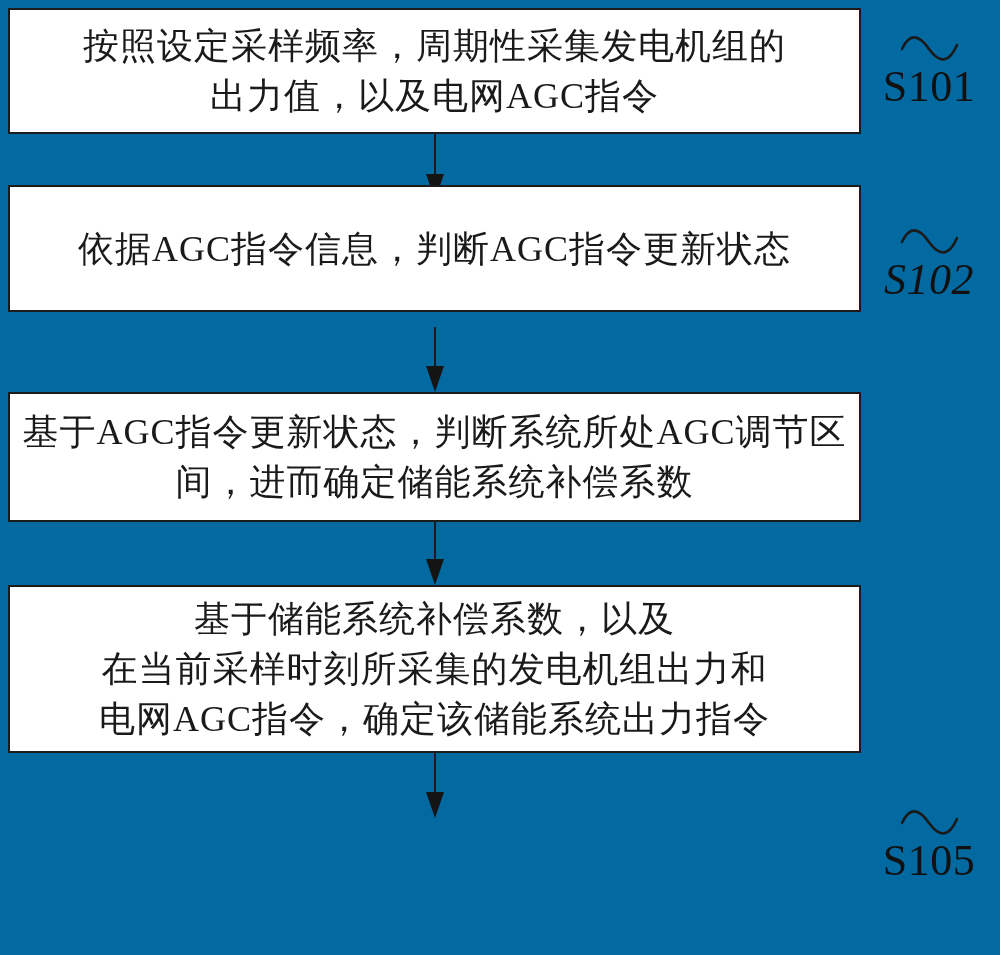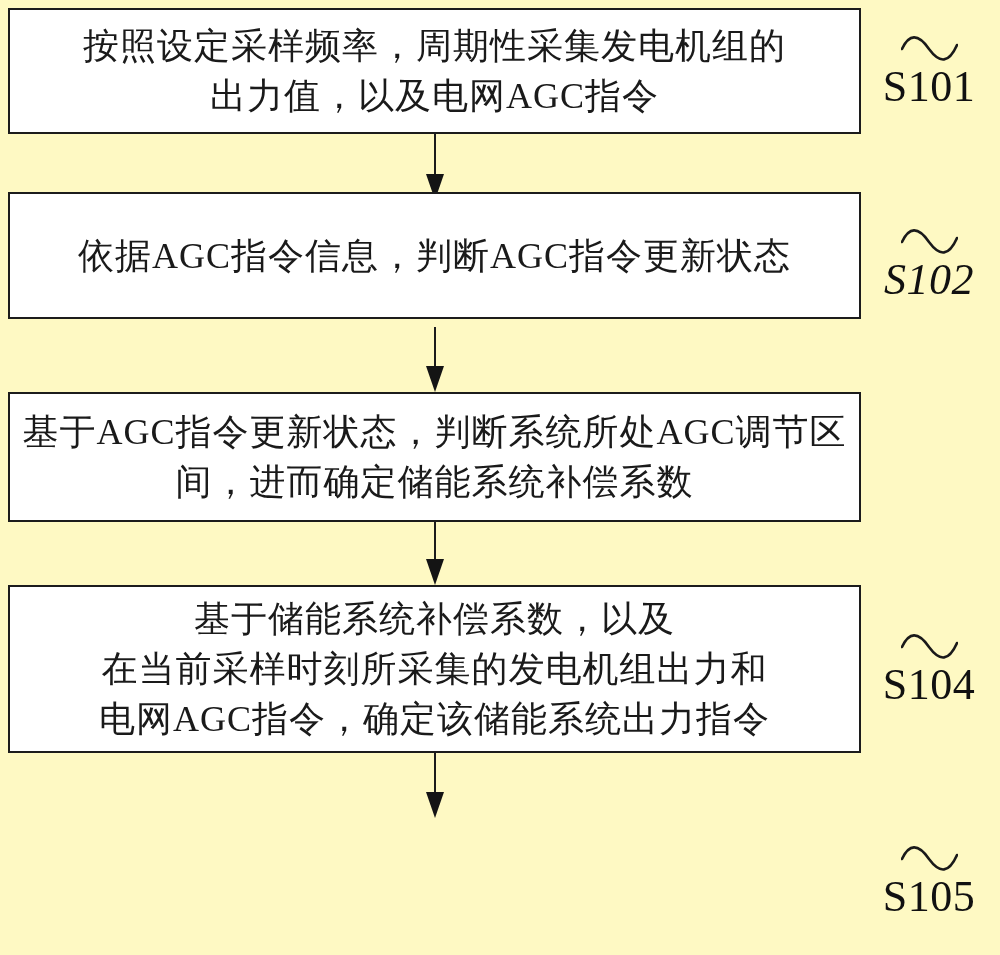--- a/index.html
+++ b/index.html
@@ -4,21 +4,21 @@
 <style>
   html, body {
     margin: 0;
     padding: 0;
     background: #ffffff;
   }
   .figure {
     position: relative;
     width: 1000px;
     height: 955px;
-    background: #fef9c3;
+    background: #0369a1;
     font-family: "Liberation Serif", "DejaVu Serif", serif;
     color: #1a1a1a;
     overflow: hidden;
   }
   .flow-box {
     position: absolute;
     left: 8px;
     width: 853px;
     box-sizing: border-box;
     border: 2px solid #1c1c1c;
@@ -100,21 +100,21 @@
       <path d="M1,18 C8,3 17,2 28,18 C39,33 48,32 56,14"></path>
     </svg>
     <span class="label-text">S101</span>
   </div>
 
   <div class="arrow" style="top:134px;height:66px;">
     <div class="arrow-line"></div>
     <div class="arrow-head"></div>
   </div>
 
-  <div class="flow-box" style="top:192px;height:127px;">
+  <div class="flow-box" style="top:185px;height:127px;">
     <div class="box-text">依据AGC指令信息，判断AGC指令更新状态</div>
   </div>
   <div class="step-label" style="top:263px;font-style:italic;">
     <svg class="tilde" viewBox="0 0 57 34">
       <path d="M1,18 C8,3 17,2 28,18 C39,33 48,32 56,14"></path>
     </svg>
     <span class="label-text">S102</span>
   </div>
 
   <div class="arrow" style="top:327px;height:65px;">
@@ -130,32 +130,26 @@
   <div class="arrow" style="top:522px;height:63px;">
     <div class="arrow-line"></div>
     <div class="arrow-head"></div>
   </div>
 
   <div class="flow-box" style="top:585px;height:168px;">
     <div class="box-text">基于储能系统补偿系数，以及
 在当前采样时刻所采集的发电机组出力和
 电网AGC指令，确定该储能系统出力指令</div>
   </div>
-  <div class="step-label" style="top:668px;">
-    <svg class="tilde" viewBox="0 0 57 34">
-      <path d="M1,18 C8,3 17,2 28,18 C39,33 48,32 56,14"></path>
-    </svg>
-    <span class="label-text">S104</span>
-  </div>
 
   <div class="arrow" style="top:753px;height:65px;">
     <div class="arrow-line"></div>
     <div class="arrow-head"></div>
   </div>
 
-  <div class="step-label" style="top:880px;">
+  <div class="step-label" style="top:844px;">
     <svg class="tilde" viewBox="0 0 57 34">
       <path d="M1,18 C8,3 17,2 28,18 C39,33 48,32 56,14"></path>
     </svg>
     <span class="label-text">S105</span>
   </div>
 
 </div>
 
 </body></html>

